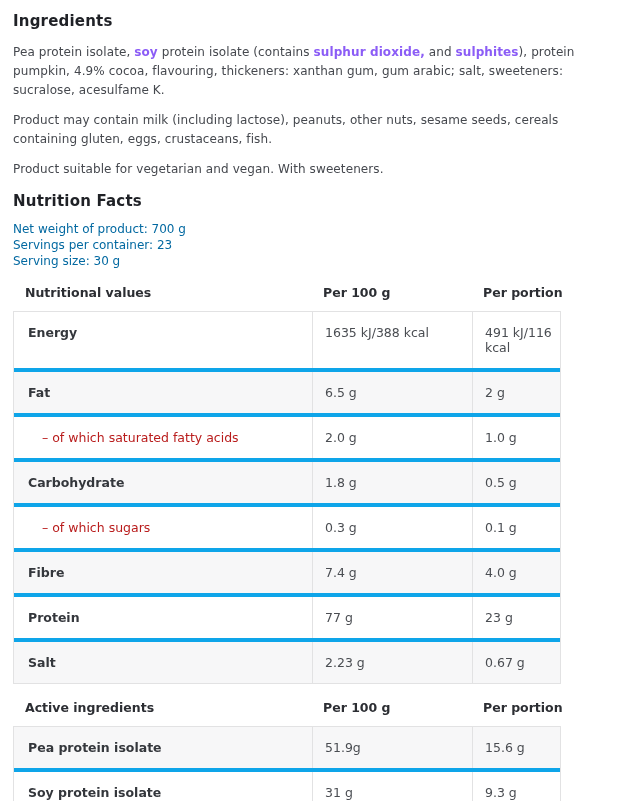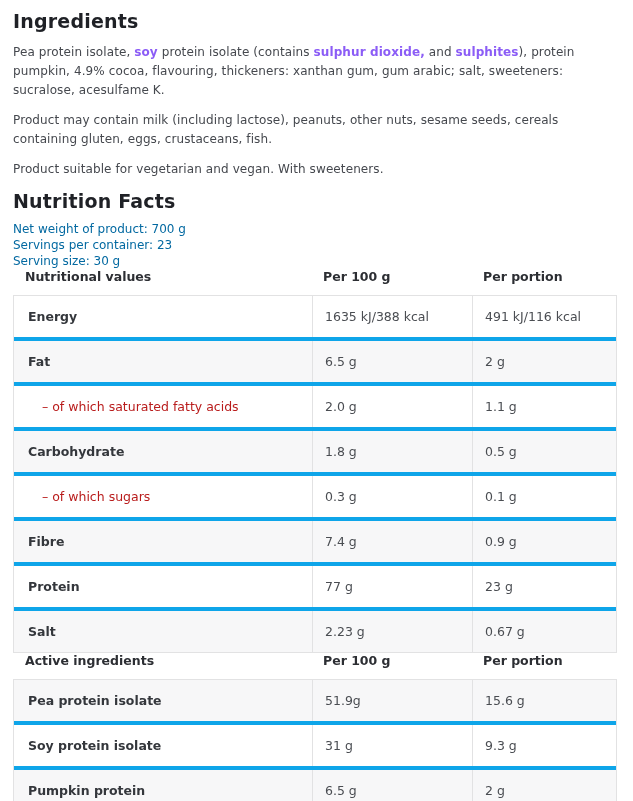--- a/index.html
+++ b/index.html
@@ -6,21 +6,21 @@
   html, body { margin: 0; padding: 0; background: #ffffff; }
   .page {
     width: 633px;
     min-height: 801px;
     background: #ffffff;
     padding: 10px 16px 14px 13px;
     font-family: "DejaVu Sans", "Liberation Sans", sans-serif;
     color: #43464c;
   }
   .section-heading {
-    font-size: 19px;
+    font-size: 15px;
     font-weight: 700;
     color: #1f2126;
     letter-spacing: 0.2px;
     line-height: 22px;
     margin: 0;
   }
   .nutrition-heading { margin-top: 11px; }
   .para {
     font-size: 12px;
     line-height: 19px;
@@ -29,21 +29,21 @@
     margin: 11px 0 0 0;
   }
   .para .b { font-weight: 700; color: #8b5cf6; }
   .serving-info { margin-top: 9px; }
   .serving-info div {
     font-size: 12px;
     line-height: 16px;
     color: #0369a1;
   }
   
-  .ntable { margin-top: 0; width: 604px; }
+  .ntable { margin-top: 16px; width: 548px; }
   .thead-row {
     display: grid;
     grid-template-columns: 298px 160px 146px;
     padding: 0 0 10px 0;
     font-size: 12.5px;
     font-weight: 700;
     color: #2c2e33;
     line-height: 16px;
   }
   .thead-row .hc1 { padding-left: 12px; }
@@ -102,36 +102,36 @@
         <div class="cell c3">491 kJ/116 kcal</div>
       </div>
       <div class="trow stripe">
         <div class="cell c1">Fat</div>
         <div class="cell c2">6.5 g</div>
         <div class="cell c3">2 g</div>
       </div>
       <div class="trow">
         <div class="cell c1 sub">– of which saturated fatty acids</div>
         <div class="cell c2">2.0 g</div>
-        <div class="cell c3">1.1 g</div>
+        <div class="cell c3">1.0 g</div>
       </div>
       <div class="trow stripe">
         <div class="cell c1">Carbohydrate</div>
         <div class="cell c2">1.8 g</div>
         <div class="cell c3">0.5 g</div>
       </div>
       <div class="trow">
         <div class="cell c1 sub">– of which sugars</div>
         <div class="cell c2">0.3 g</div>
         <div class="cell c3">0.1 g</div>
       </div>
       <div class="trow stripe">
         <div class="cell c1">Fibre</div>
         <div class="cell c2">7.4 g</div>
-        <div class="cell c3">0.9 g</div>
+        <div class="cell c3">4.0 g</div>
       </div>
       <div class="trow">
         <div class="cell c1">Protein</div>
         <div class="cell c2">77 g</div>
         <div class="cell c3">23 g</div>
       </div>
       <div class="trow stripe">
         <div class="cell c1">Salt</div>
         <div class="cell c2">2.23 g</div>
         <div class="cell c3">0.67 g</div>

